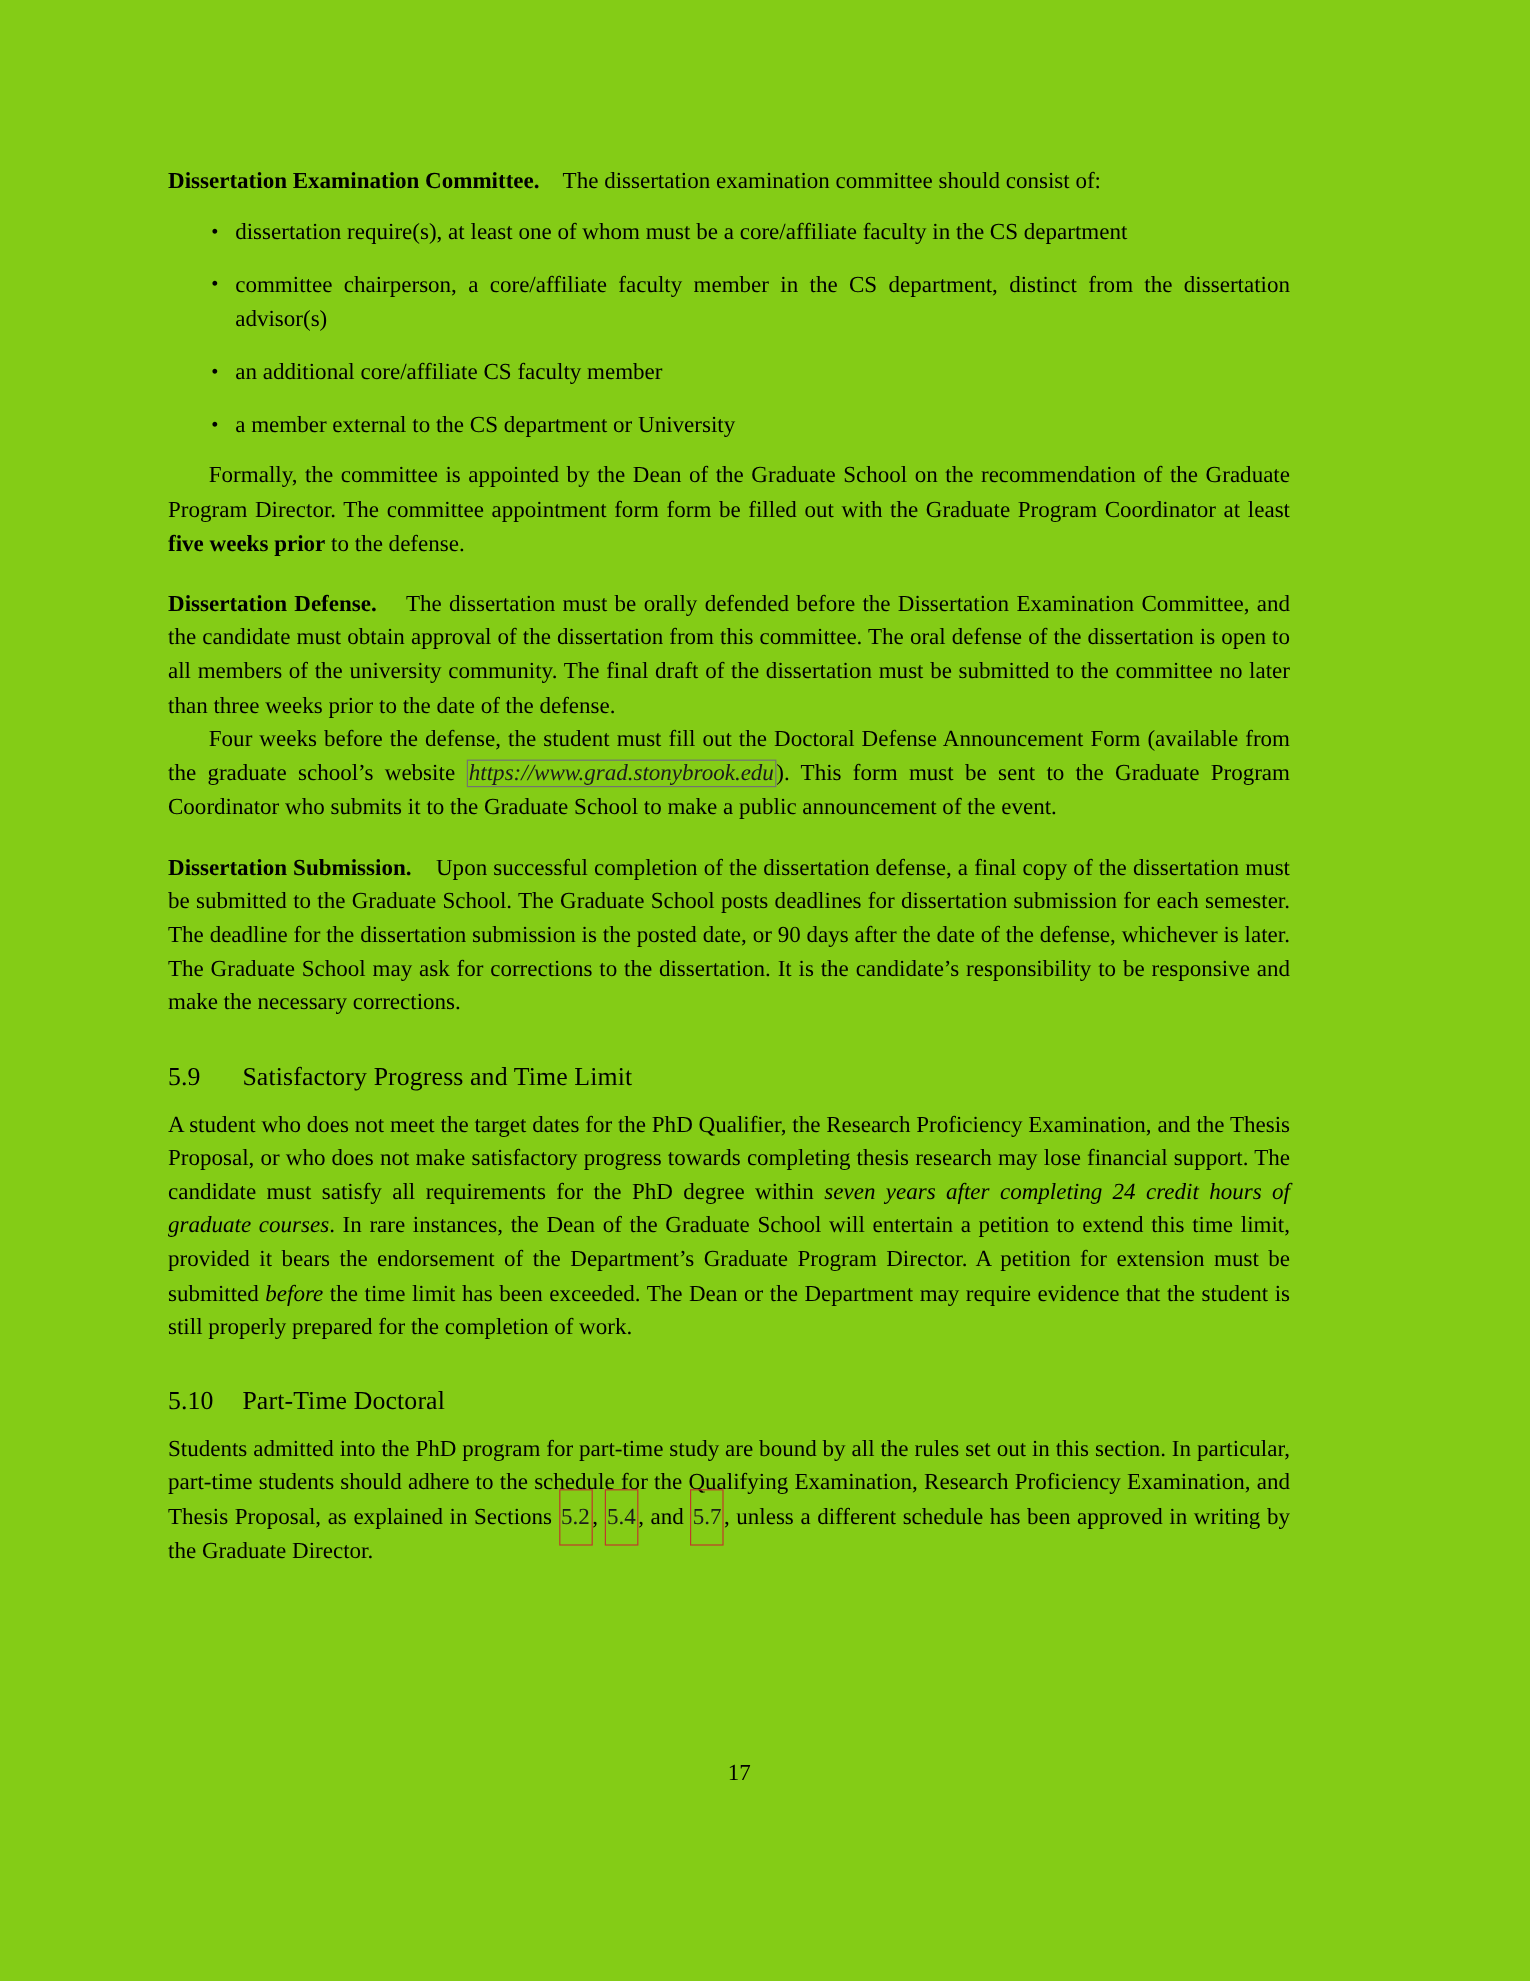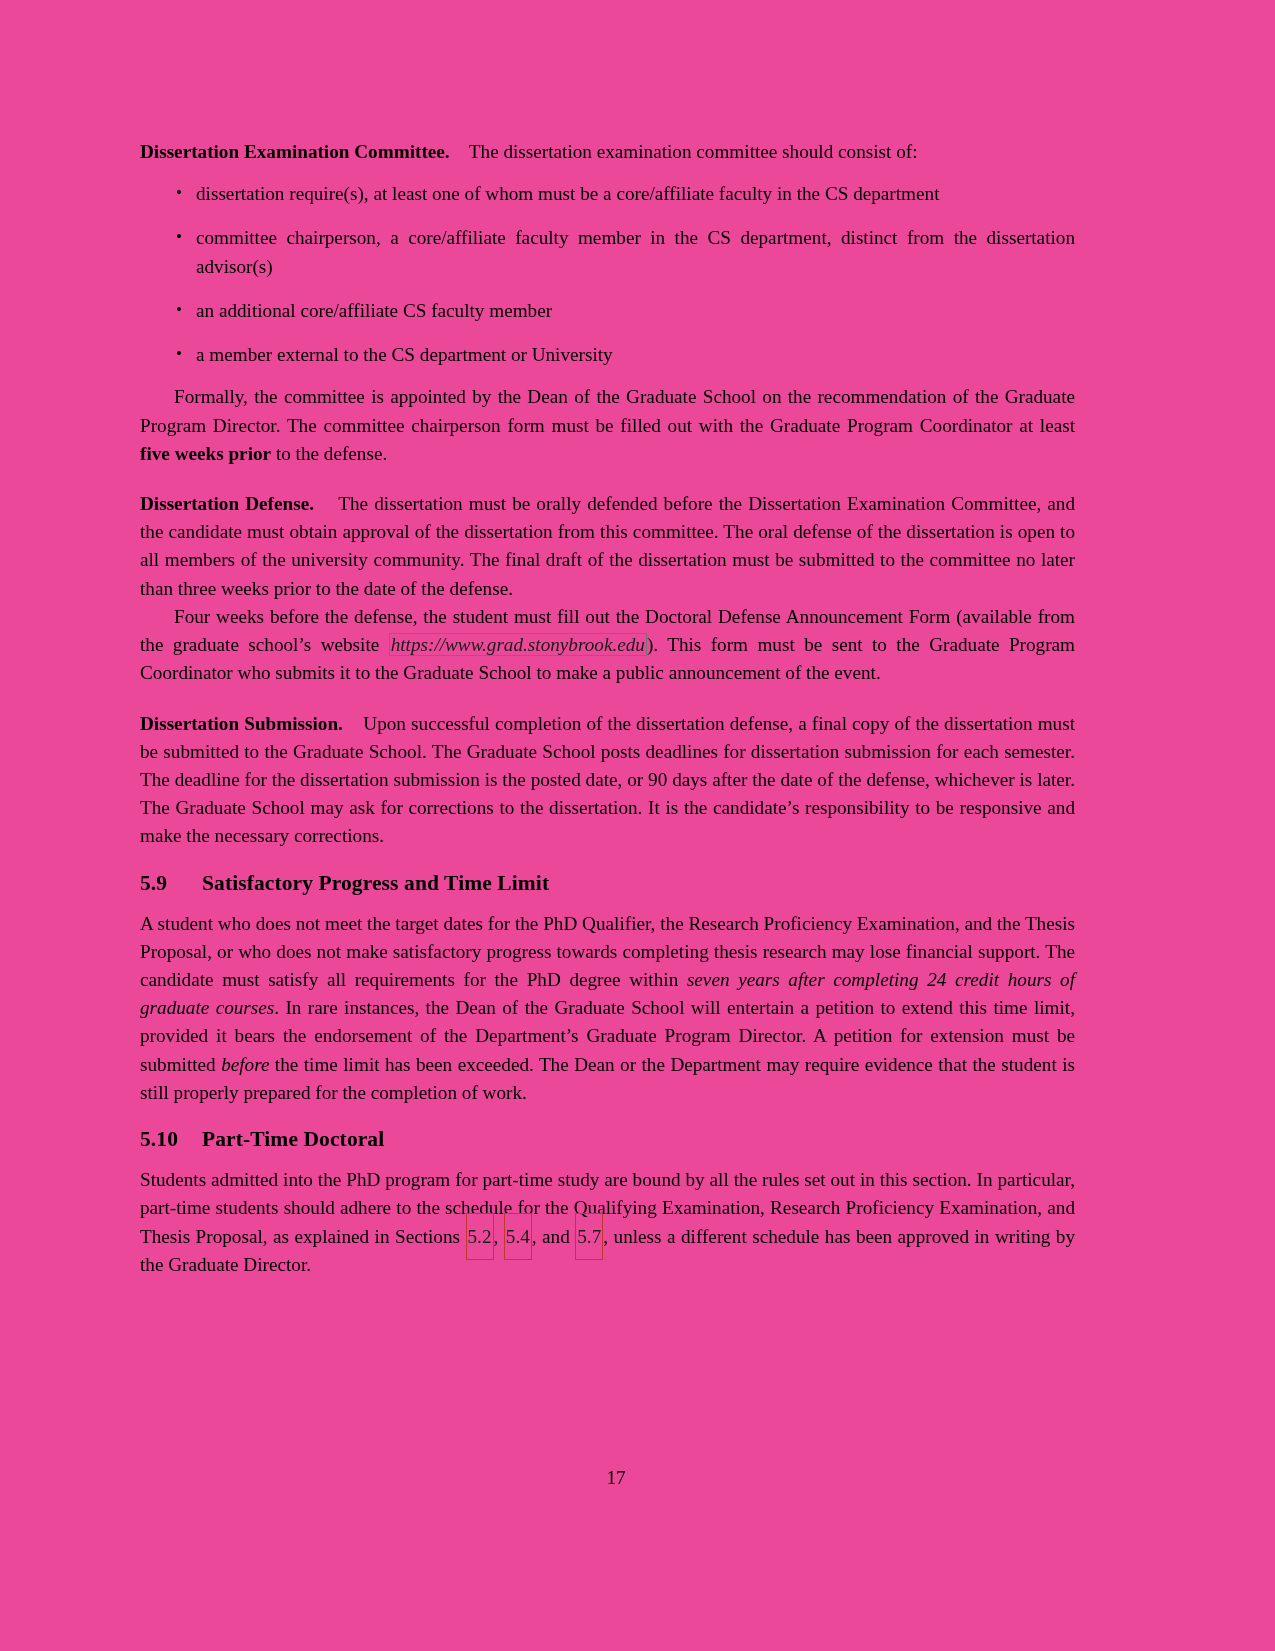--- a/index.html
+++ b/index.html
@@ -5,21 +5,21 @@
   html, body {
     margin: 0;
     padding: 0;
     background: #ffffff;
   }
   .page {
     position: relative;
     width: 1275px;
     height: 1651px;
     margin: 0 auto;
-    background: #ec4899;
+    background: #84cc16;
     font-family: "Liberation Serif", serif;
     color: #000000;
     box-sizing: border-box;
   }
   .content {
     position: absolute;
     left: 140px;
     top: 138px;
     width: 935px;
   }
@@ -57,22 +57,22 @@
   }
   ul.bullets li .bullet {
     position: absolute;
     left: 36px;
     top: 0;
     font-size: 17px;
     line-height: 1.5;
   }
   h2.section {
     font-size: 21.5px;
-    font-weight: bold;
-    margin: 20px 0 14px 0;
+    font-weight: normal;
+    margin: 34px 0 14px 0;
     letter-spacing: 0.1px;
   }
   h2.section .num {
     display: inline-block;
     min-width: 62px;
   }
   .linkbox {
     border: 1px solid #737373;
     padding: 0 1px;
     font-style: italic;
@@ -126,21 +126,21 @@
         <span class="bullet">•</span>
         <span>an additional core/affiliate CS faculty member</span>
       </li>
       <li>
         <span class="bullet">•</span>
         <span>a member external to the CS department or University</span>
       </li>
     </ul>
 
     <p class="para indent gap-after">
-      <span>Formally, the committee is appointed by the Dean of the Graduate School on the recommendation of the Graduate Program Director. The committee chairperson form must be filled out with the Graduate Program Coordinator at least </span><span class="strongish">five weeks prior</span><span> to the defense.</span>
+      <span>Formally, the committee is appointed by the Dean of the Graduate School on the recommendation of the Graduate Program Director. The committee appointment form form be filled out with the Graduate Program Coordinator at least </span><span class="strongish">five weeks prior</span><span> to the defense.</span>
     </p>
 
     <p class="para tight">
       <span class="runin-head">Dissertation Defense.</span>
       &nbsp;&nbsp;&nbsp;<span>The dissertation must be orally defended before the Dissertation Examination Committee, and the candidate must obtain approval of the dissertation from this committee. The oral defense of the dissertation is open to all members of the university community. The final draft of the dissertation must be submitted to the committee no later than three weeks prior to the date of the defense.</span>
     </p>
     <p class="para indent gap-after">
       <span>Four weeks before the defense, the student must fill out the Doctoral Defense Announcement Form (available from the graduate school’s website </span><span class="linkbox">https://www.grad.stonybrook.edu</span><span>). This form must be sent to the Graduate Program Coordinator who submits it to the Graduate School to make a public announcement of the event.</span>
     </p>
 

